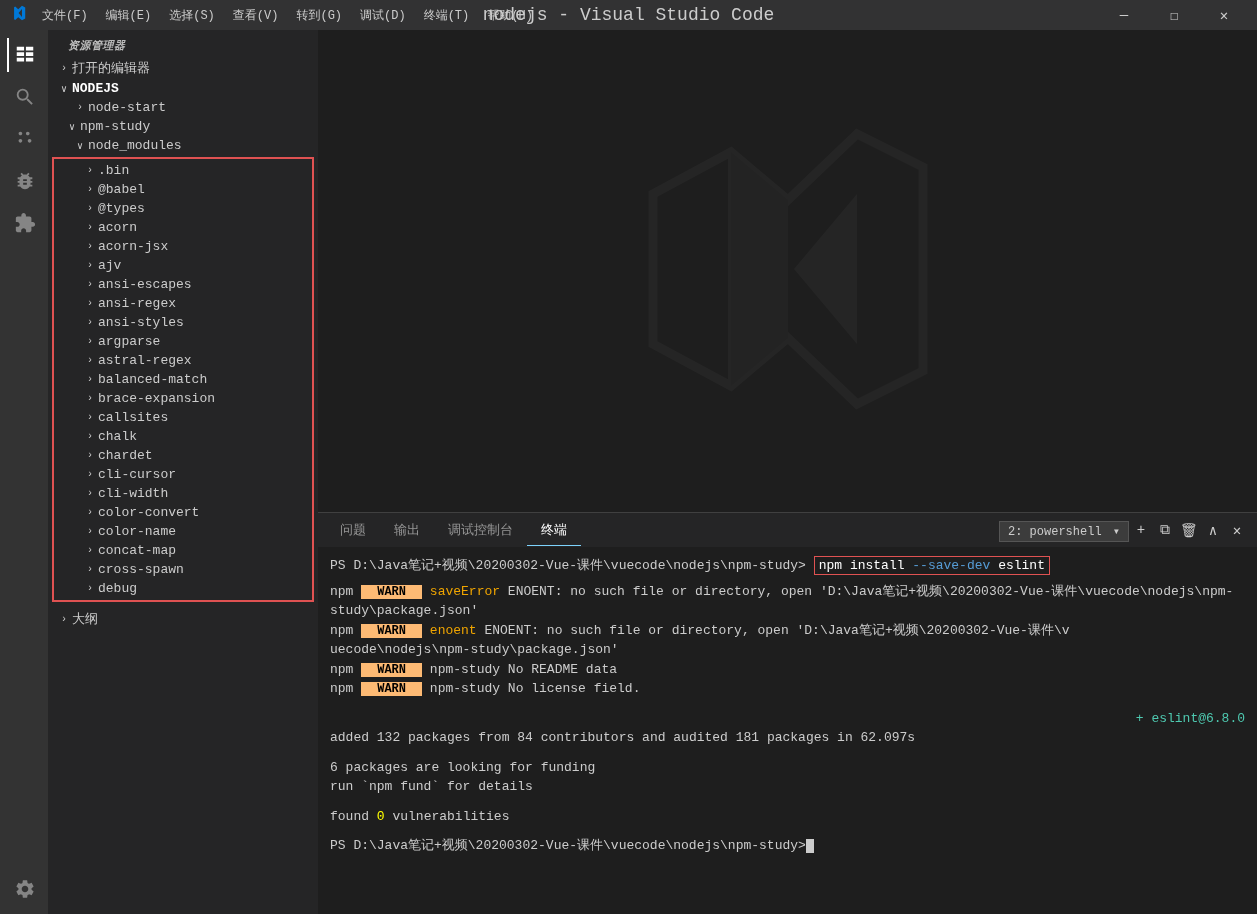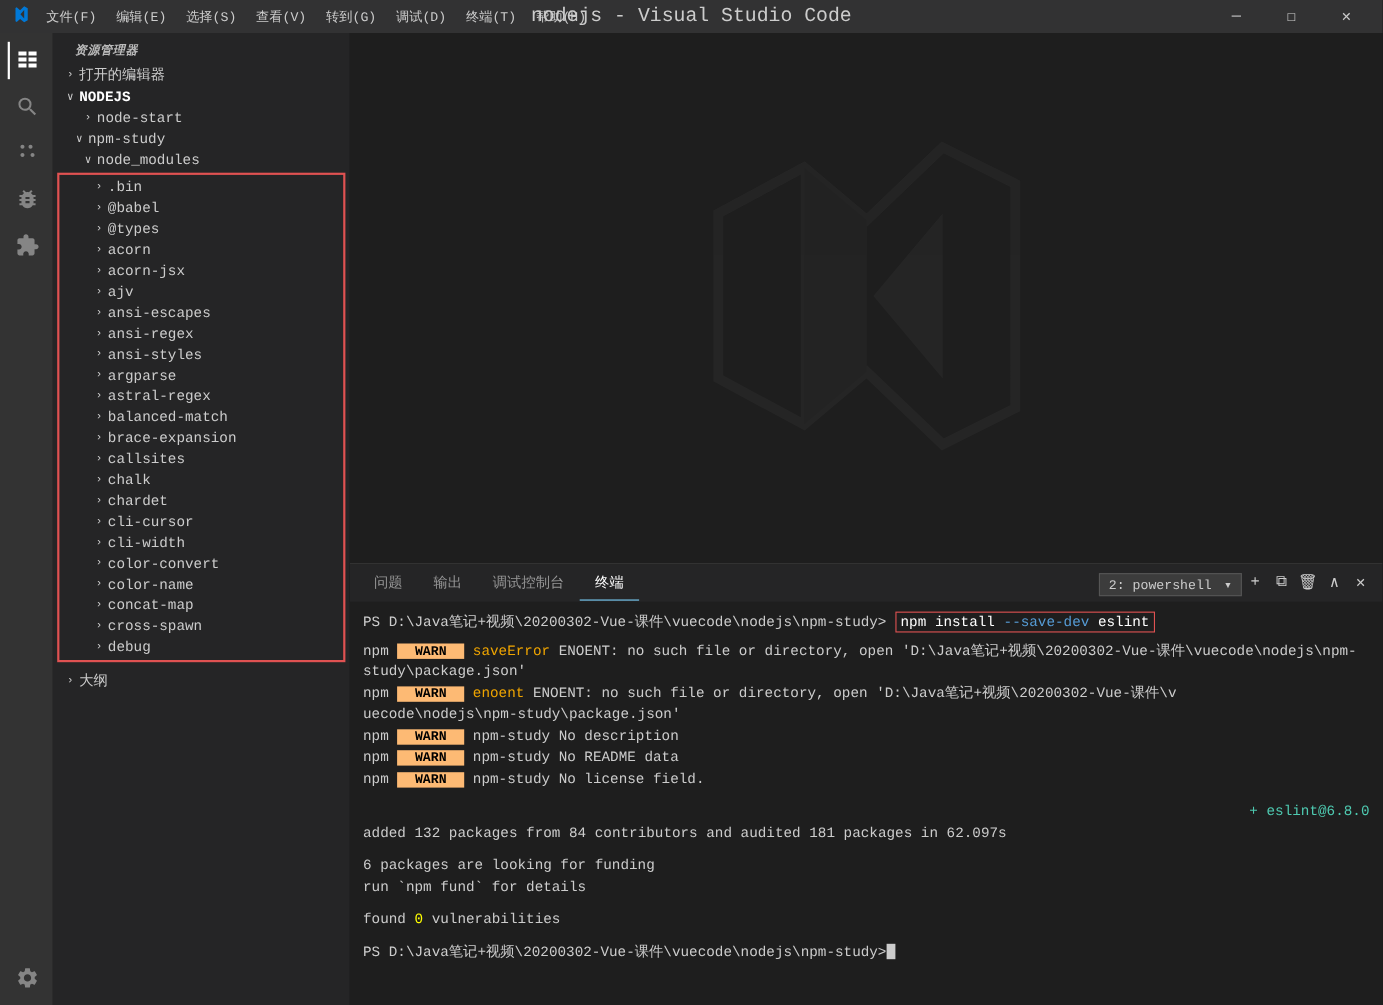--- a/index.html
+++ b/index.html
@@ -513,23 +513,20 @@
         <div style="margin-top:6px;">
           <span>npm </span><span class="warn-label">WARN</span><span class="warn-key"> saveError</span><span> ENOENT: no such file or directory, open 'D:\Java笔记+视频\20200302-Vue-课件\vuecode\nodejs\npm-study\package.json'</span>
         </div>
         <div>
           <span>npm </span><span class="warn-label">WARN</span><span class="warn-key"> enoent</span><span> ENOENT: no such file or directory, open 'D:\Java笔记+视频\20200302-Vue-课件\v</span>
         </div>
         <div>
           <span>uecode\nodejs\npm-study\package.json'</span>
         </div>
         <div>
-          <span>npm </span><span class="warn-label">WARN</span><span> npm-study No description</span>
-        </div>
-        <div>
           <span>npm </span><span class="warn-label">WARN</span><span> npm-study No README data</span>
         </div>
         <div>
           <span>npm </span><span class="warn-label">WARN</span><span> npm-study No license field.</span>
         </div>
 
         <div style="margin-top:10px;text-align:right;">
           <span class="plus-line">+ eslint@6.8.0</span>
         </div>
         <div>

